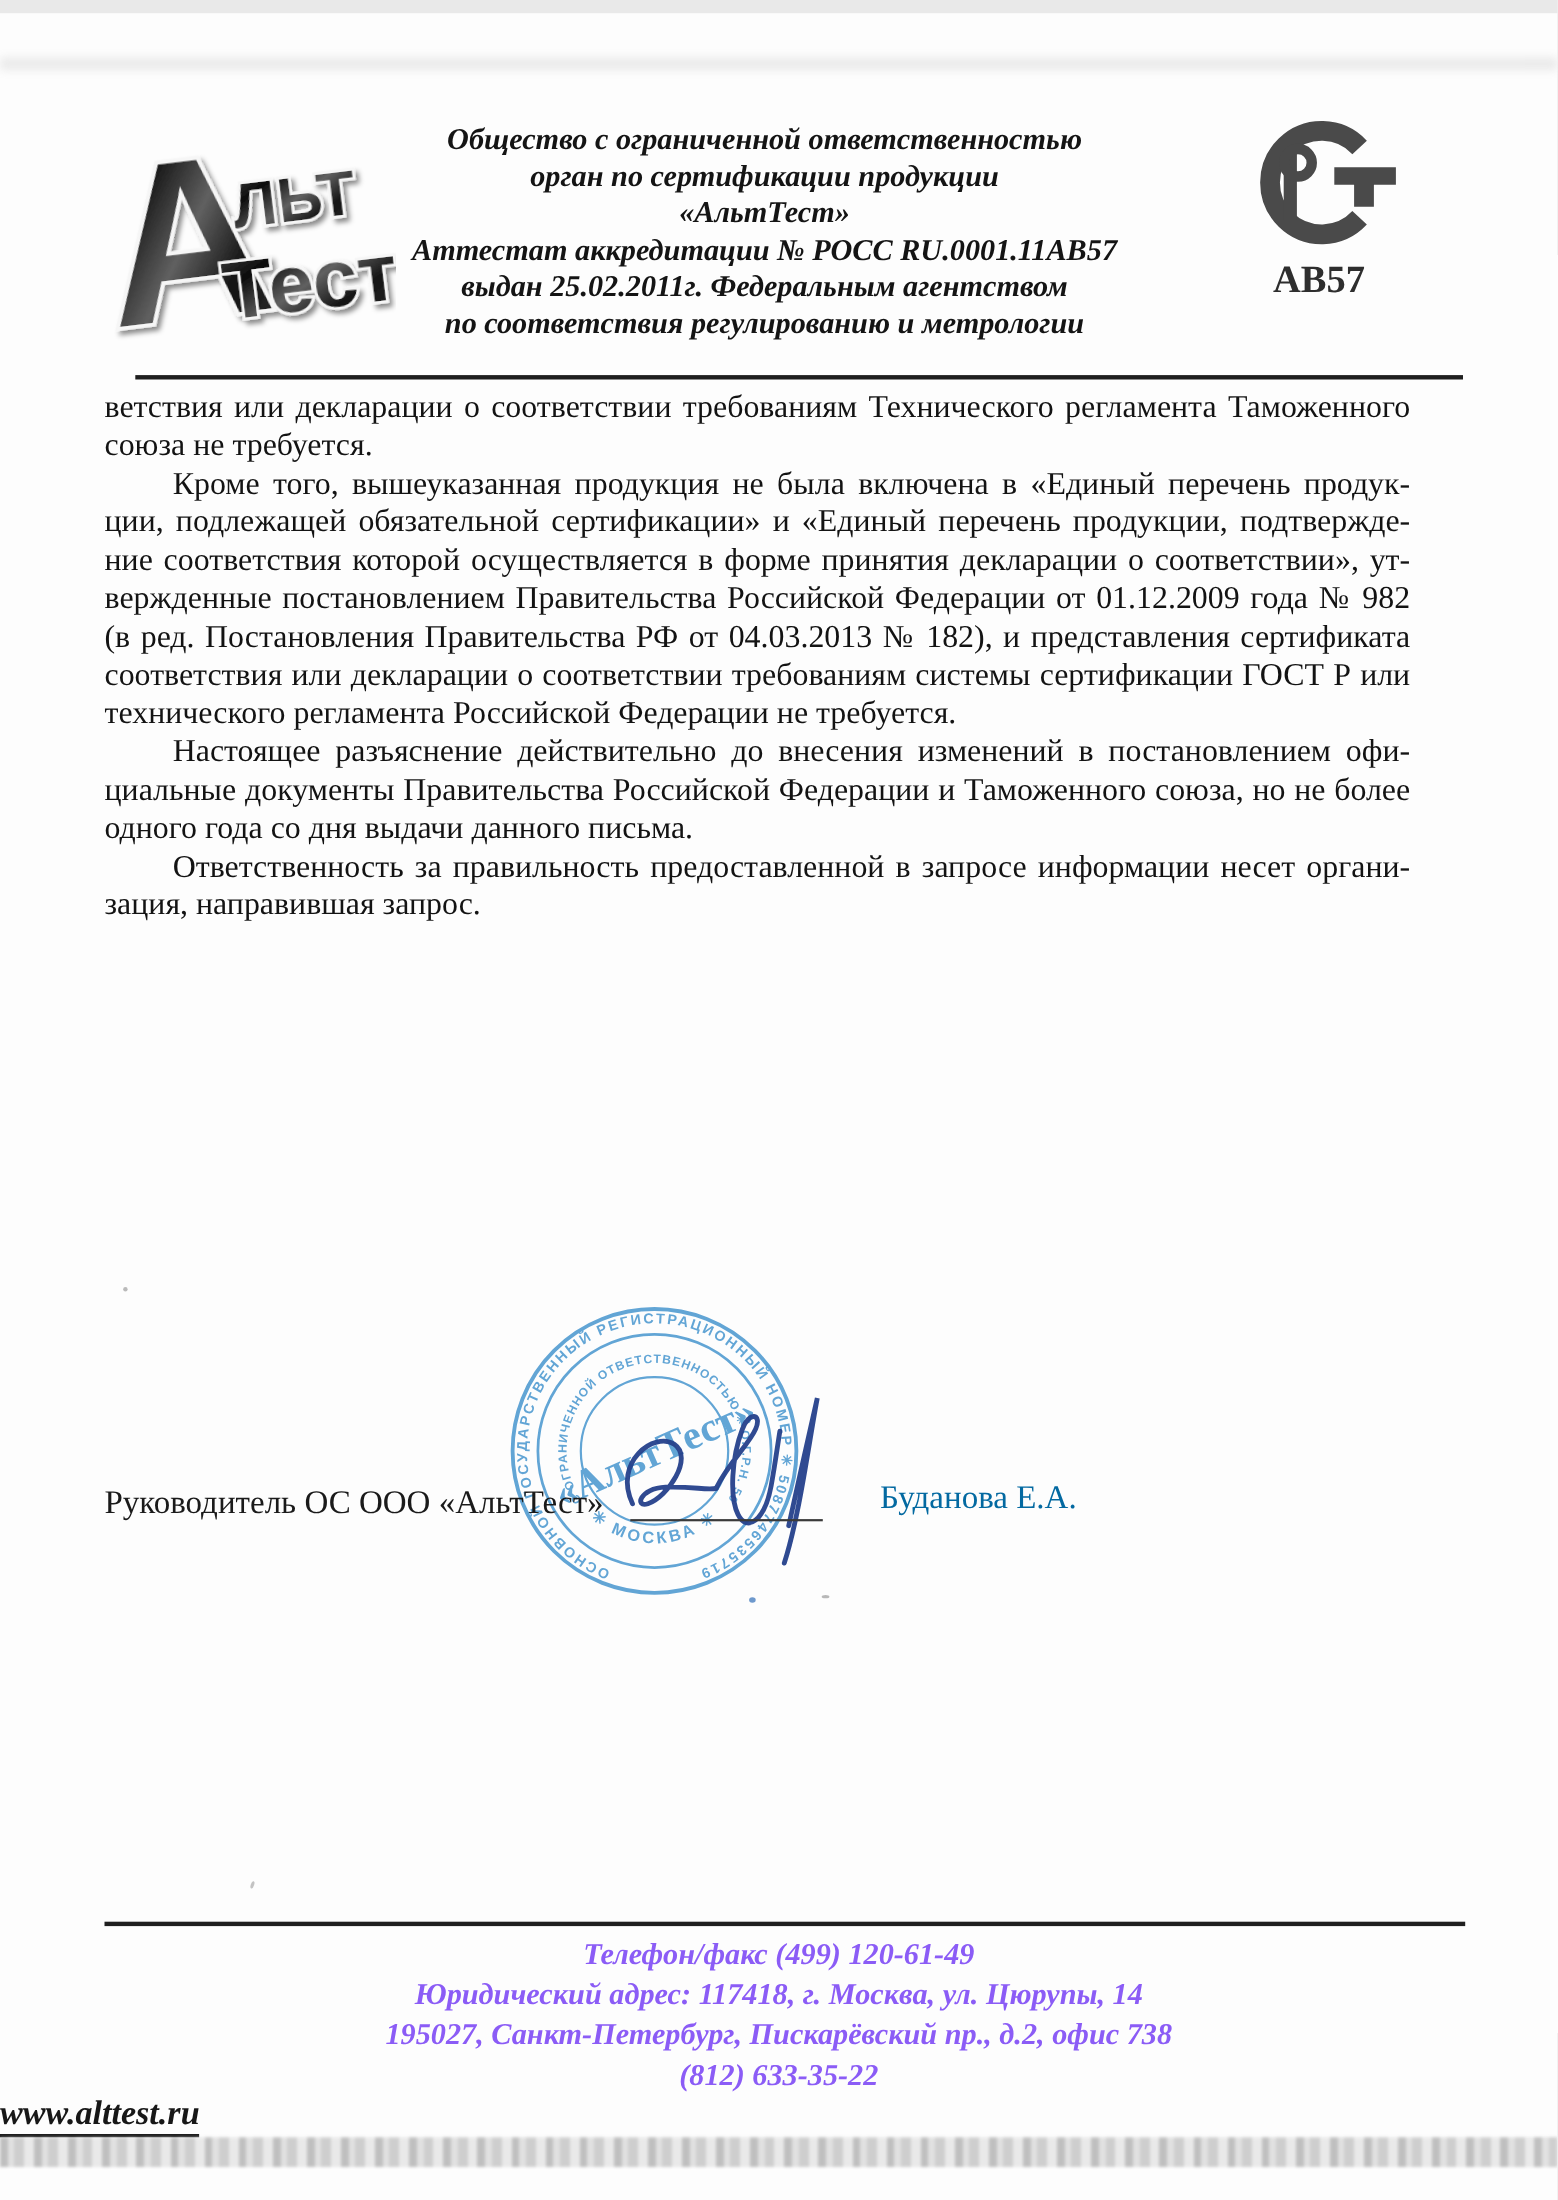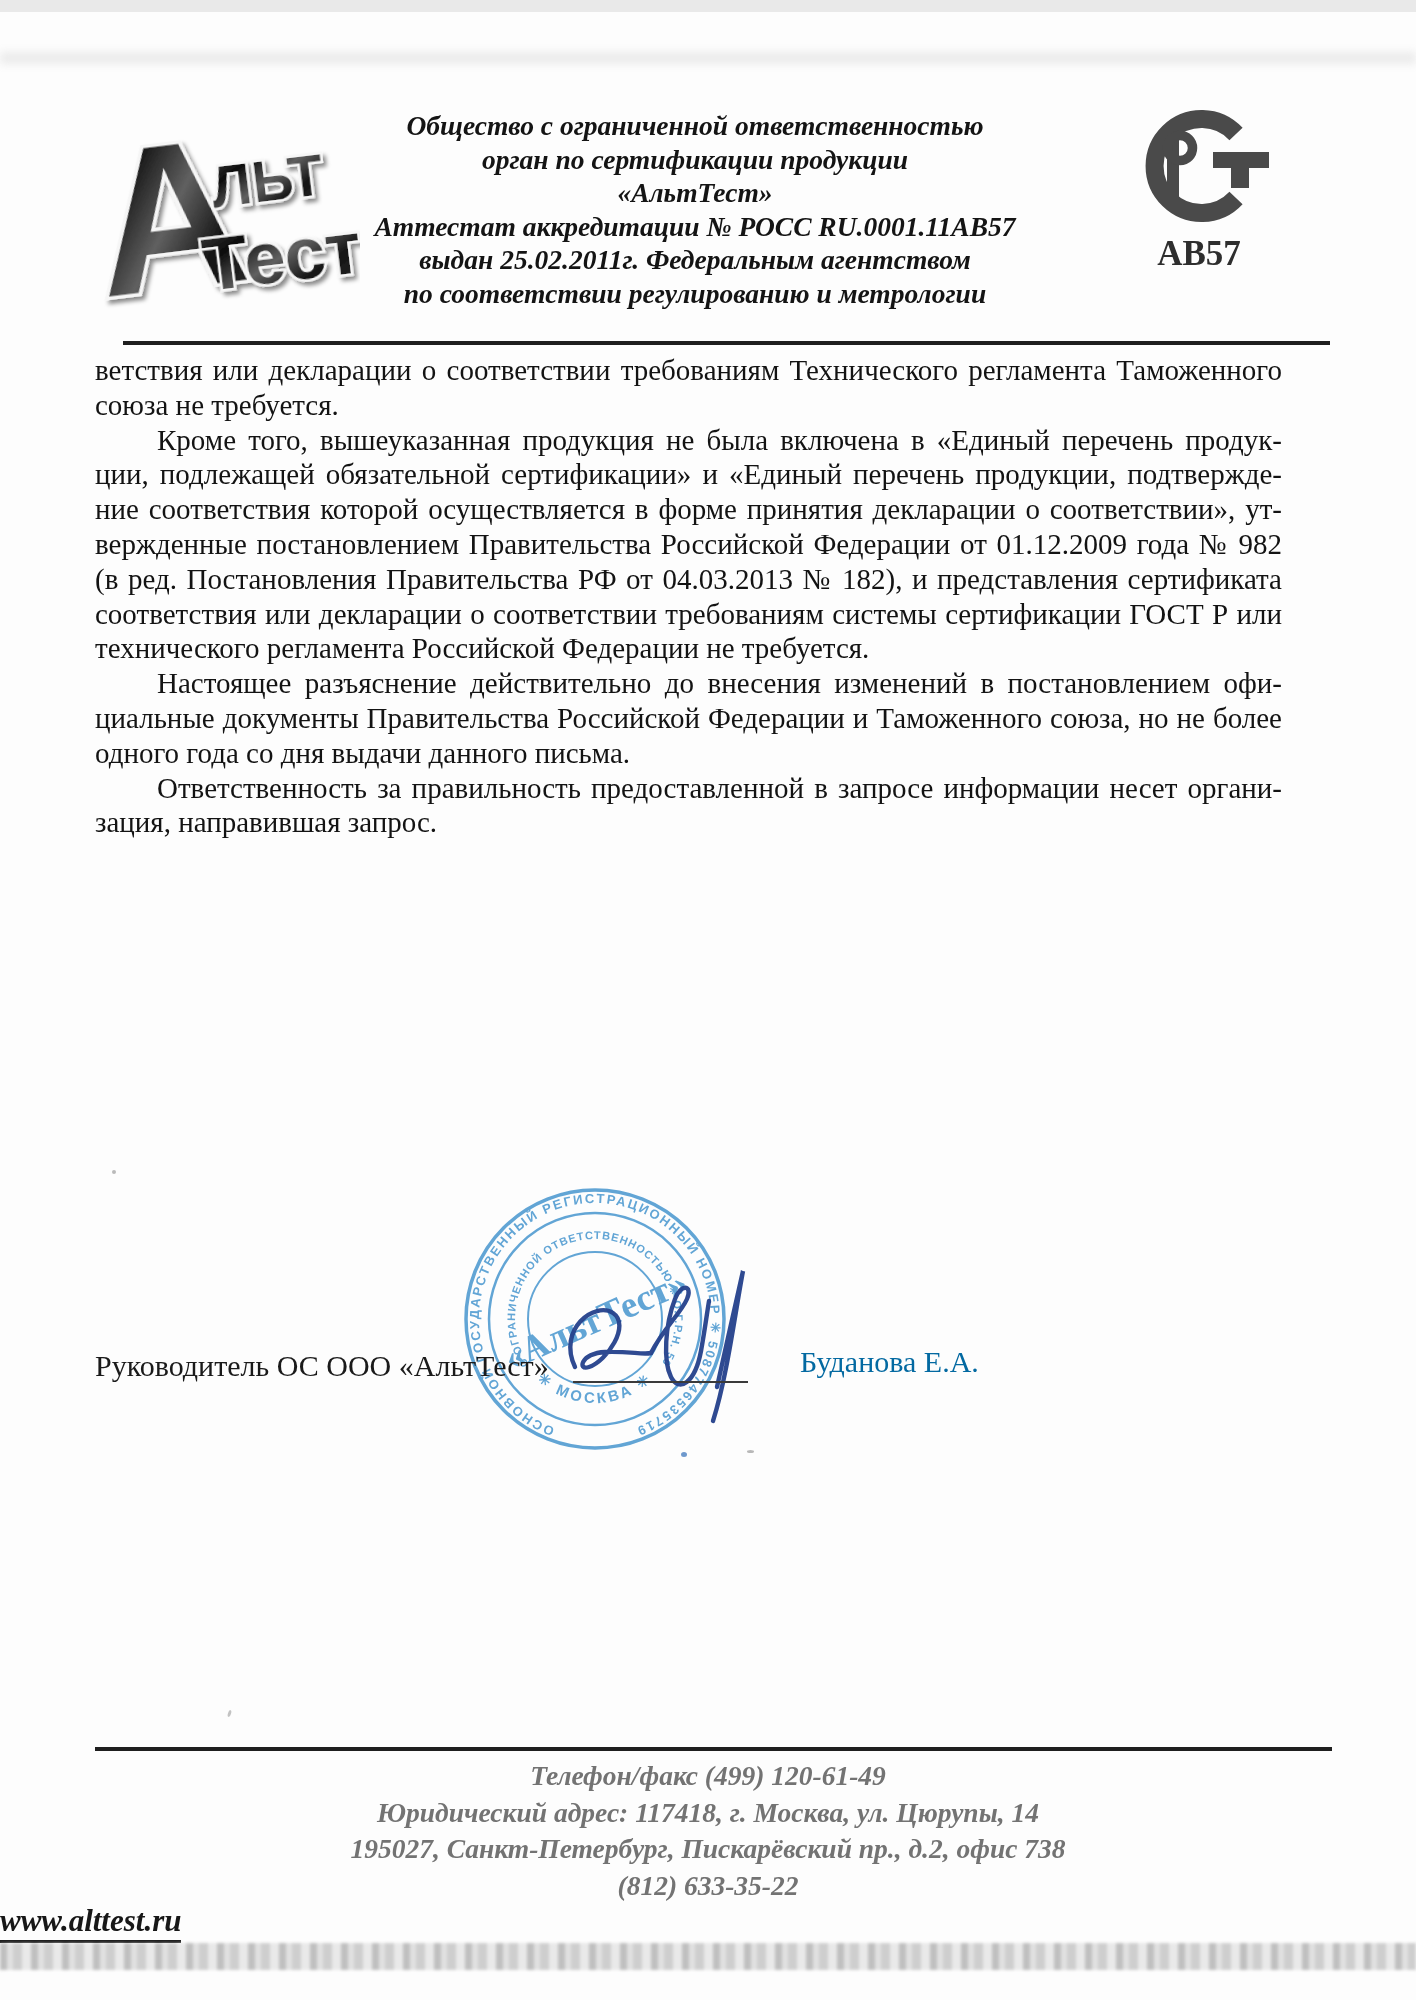--- a/index.html
+++ b/index.html
@@ -24,21 +24,21 @@
   .jst{text-align:justify;text-align-last:justify;}
   .ind::before{content:"";display:inline-block;width:62px;}
   
   .role-label{position:absolute;left:95px;top:1337px;font-size:30px;color:#1a1a1a;}
   .sig-name{position:absolute;left:800px;top:1333px;font-size:30px;color:#0369a1;}
   .sig-line{position:absolute;left:573px;top:1369px;width:175px;height:0;border-top:2.5px solid #3a3a3a;}
   .stamp-wrap{position:absolute;left:458px;top:1170px;width:274px;height:274px;}
   .sig-wrap{position:absolute;left:545px;top:1243px;width:235px;height:190px;}
   
   .footer-block{position:absolute;left:0;top:1746px;width:1416px;text-align:center;
-        font-weight:bold;font-style:italic;font-size:27.5px;line-height:36.6px;color:#737373;}
+        font-weight:bold;font-style:italic;font-size:27.5px;line-height:36.6px;color:#8b5cf6;}
   .website{position:absolute;left:0;top:1891px;width:1416px;text-align:left;}
   .website span{display:inline-block;font-weight:bold;font-style:italic;font-size:31px;
         border-bottom:3.5px solid #1b1b1b;padding-bottom:1px;color:#171717;}
 </style>
 </head>
 <body>
 
 <div class="page">
 
   <div class="scan-band-top"></div>
@@ -62,21 +62,21 @@
       <text x="102" y="224" font-size="74" stroke-width="5">Тест</text>
     </g>
   </svg>
 
   <div class="org-block">
     <div>Общество с ограниченной ответственностью</div>
     <div>орган по сертификации продукции</div>
     <div>«АльтТест»</div>
     <div>Аттестат аккредитации  № РОСС RU.0001.11АВ57</div>
     <div>выдан 25.02.2011г. Федеральным агентством</div>
-    <div>по соответствии регулированию и метрологии</div>
+    <div>по соответствия регулированию и метрологии</div>
   </div>
 
   <svg class="abs" style="left:1116px;top:90px;" width="165" height="180" viewBox="0 0 165 180">
     <g stroke="#4a4a4a" fill="none">
       <path d="M 120 32 A 47 47 0 1 0 120 96" stroke-width="18"></path>
       <path d="M 57 36 L 57 98" stroke-width="12"></path>
       <circle cx="64" cy="46" r="12.5" stroke-width="9.5"></circle>
     </g>
     <path d="M 97 50 L 153 50 L 153 66 L 133 66 L 133 86 L 115 86 L 115 66 L 97 66 Z" fill="#4a4a4a"></path>
     <text x="83" y="163" text-anchor="middle" font-family="Liberation Serif, serif" font-weight="bold" font-size="35" fill="#2e2e2e">АВ57</text>

